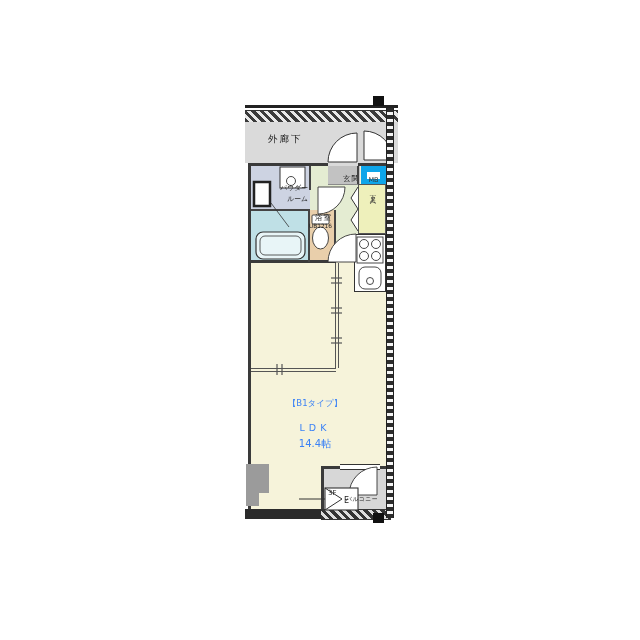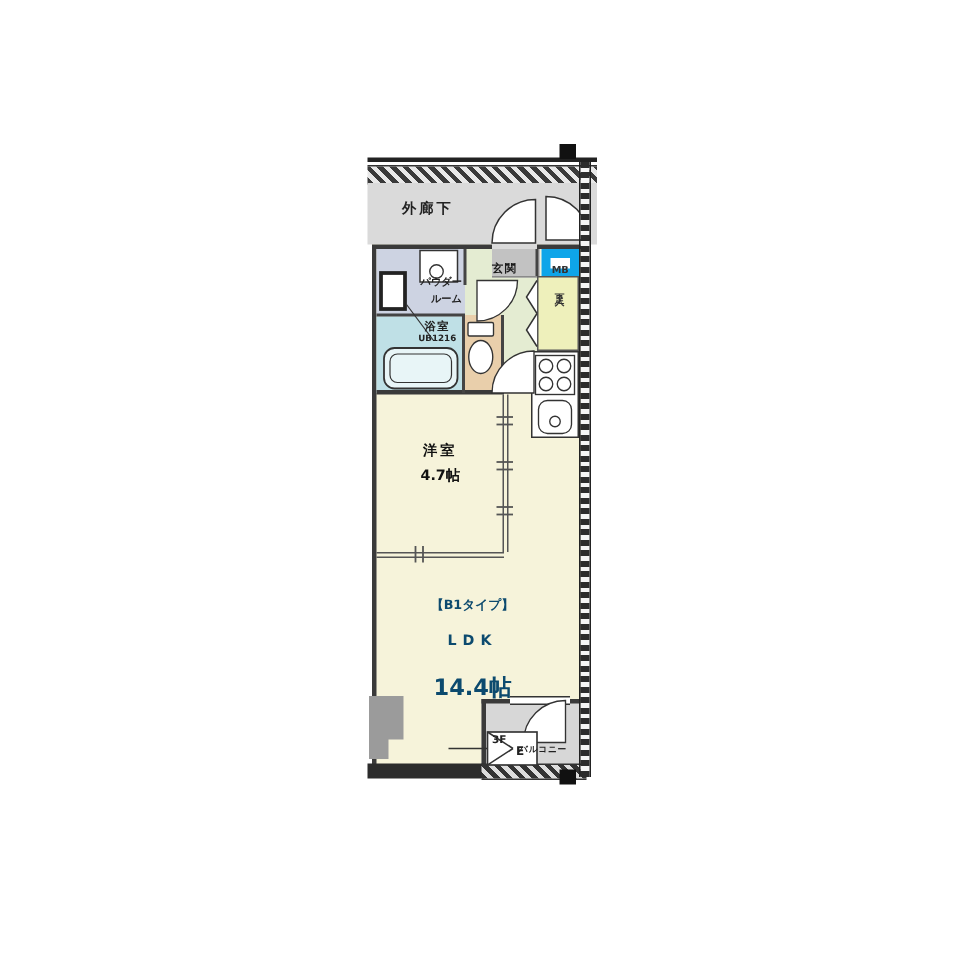--- a/index.html
+++ b/index.html
@@ -1,37 +1,37 @@
 <!DOCTYPE html>
 <html><head>
 <meta charset="utf-8">
 <style>
   html,body{margin:0;padding:0;background:#fff;}
   #canvas{position:relative;width:640px;height:640px;background:#ffffff;overflow:hidden;
-          font-family:"DejaVu Sans",sans-serif;color:#1a1a1a;font-weight:bold;}
+          font-family:"DejaVu Sans",sans-serif;color:#1a1a1a;}
   .abs{position:absolute;}
   
   .top-rail{left:245px;top:105px;width:153px;height:3px;background:#222;}
   .marker-top{left:373px;top:96px;width:11px;height:10px;background:#111;}
   .hatch-band{left:245px;top:110px;width:153px;height:11px;
       background:repeating-linear-gradient(45deg,#3a3a3a 0 3px,#e8e8e8 3px 6px);
       border-top:1px solid #333;border-bottom:1px solid #333;}
   .corridor{left:245px;top:122px;width:153px;height:41px;background:#dadada;}
   .corridor-label{left:268px;top:133px;font-size:9.5px;letter-spacing:2px;color:#222;}
   
   .unit{left:248px;top:163px;width:142px;height:352px;background:#f6f3da;
       border:3px solid #3a3a3a;box-sizing:border-box;}
   
   .powder{left:251px;top:166px;width:59px;height:45px;background:#cdd3e2;}
   .bath{left:251px;top:211px;width:59px;height:51px;background:#bfe0e6;}
   .toilet-room{left:309px;top:210px;width:26px;height:52px;background:#e9cfab;}
   .hall-a{left:310px;top:166px;width:48px;height:44px;background:#e4ecd2;}
   .hall-b{left:334px;top:210px;width:24px;height:52px;background:#e4ecd2;}
   .genkan{left:328px;top:166px;width:32px;height:18px;background:#c2c2c2;
-      border-bottom:1px solid #8a8a8a;text-align:left;}
+      border-bottom:1px solid #8a8a8a;text-align:right;}
   .genkan-label{font-size:7.5px;line-height:18px;letter-spacing:1px;}
   .mb-box{left:361px;top:166px;width:25px;height:19px;background:#fff;border:6px solid #0ea5e9;
       box-sizing:border-box;text-align:center;}
   .mb-label{font-size:6.5px;line-height:17px;color:#333;}
   .shoe{left:358px;top:184px;width:28px;height:50px;background:#eef0bb;
       border:1px solid #555;box-sizing:border-box;}
   .shoe-label{left:368px;top:190px;font-size:6.5px;writing-mode:vertical-rl;
       text-orientation:upright;letter-spacing:1px;color:#333;}
   .kitchen{left:354px;top:234px;width:32px;height:58px;background:#fff;
       border:1.5px solid #333;box-sizing:border-box;}
@@ -63,30 +63,30 @@
   .marker-bottom{left:373px;top:513px;width:11px;height:10px;background:#111;}
   .pillar1{left:246px;top:464px;width:23px;height:29px;background:#9b9b9b;}
   .pillar2{left:246px;top:492px;width:13px;height:14px;background:#9b9b9b;}
   
   .party-wall{left:386px;top:108px;width:8px;height:410px;box-sizing:border-box;
       border-left:1px solid #222;border-right:1px solid #222;
       background:repeating-linear-gradient(180deg,#2c2c2c 0 4px,#f5f5f5 4px 7px);}
   
   .powder-label{left:264px;top:183px;width:44px;text-align:right;font-size:6.8px;
       line-height:1.55;color:#222;}
-  .bath-label{left:251px;top:213px;width:81px;text-align:center;color:#222;}
+  .bath-label{left:251px;top:213px;width:81px;text-align:right;color:#222;}
   .bath-label .l1{font-size:7.5px;letter-spacing:1px;}
   .bath-label .l2{font-size:5.8px;}
   .yo-label{left:251px;top:294px;width:85px;text-align:center;color:#111;}
   .yo-label .l1{font-size:9.5px;letter-spacing:2px;}
   .yo-label .l2{font-size:9.5px;margin-top:4px;}
-  .ldk-label{left:263px;top:398px;width:104px;text-align:center;color:#0c4a6e;}
+  .ldk-label{left:263px;top:398px;width:104px;text-align:center;color:#3b82f6;}
   .ldk-label .l1{font-size:8.5px;}
   .ldk-label .l2{font-size:9.5px;letter-spacing:4px;margin-top:12px;}
-  .ldk-label .l3{font-size:15px;margin-top:16px;}
+  .ldk-label .l3{font-size:10px;margin-top:4px;}
   svg.overlay{left:0;top:0;width:640px;height:640px;pointer-events:none;}
 </style>
 </head>
 <body>
 
 <div id="canvas">
 
   <div class="abs top-rail"></div>
   <div class="abs marker-top"></div>
   <div class="abs hatch-band"></div>
@@ -188,24 +188,20 @@
   <div class="abs party-wall"></div>
 
   <div class="abs powder-label">
     <div>パウダー</div>
     <div>ルーム</div>
   </div>
   <div class="abs bath-label">
     <div class="l1">浴室</div>
     <div class="l2">UB1216</div>
   </div>
-  <div class="abs yo-label">
-    <div class="l1">洋室</div>
-    <div class="l2">4.7帖</div>
-  </div>
   <div class="abs ldk-label">
     <div class="l1">【B1タイプ】</div>
     <div class="l2">LDK</div>
     <div class="l3">14.4帖</div>
   </div>
   <div class="abs floor-label">3F</div>
   <div class="abs balcony-label">バルコニー</div>
 
 </div>
 

